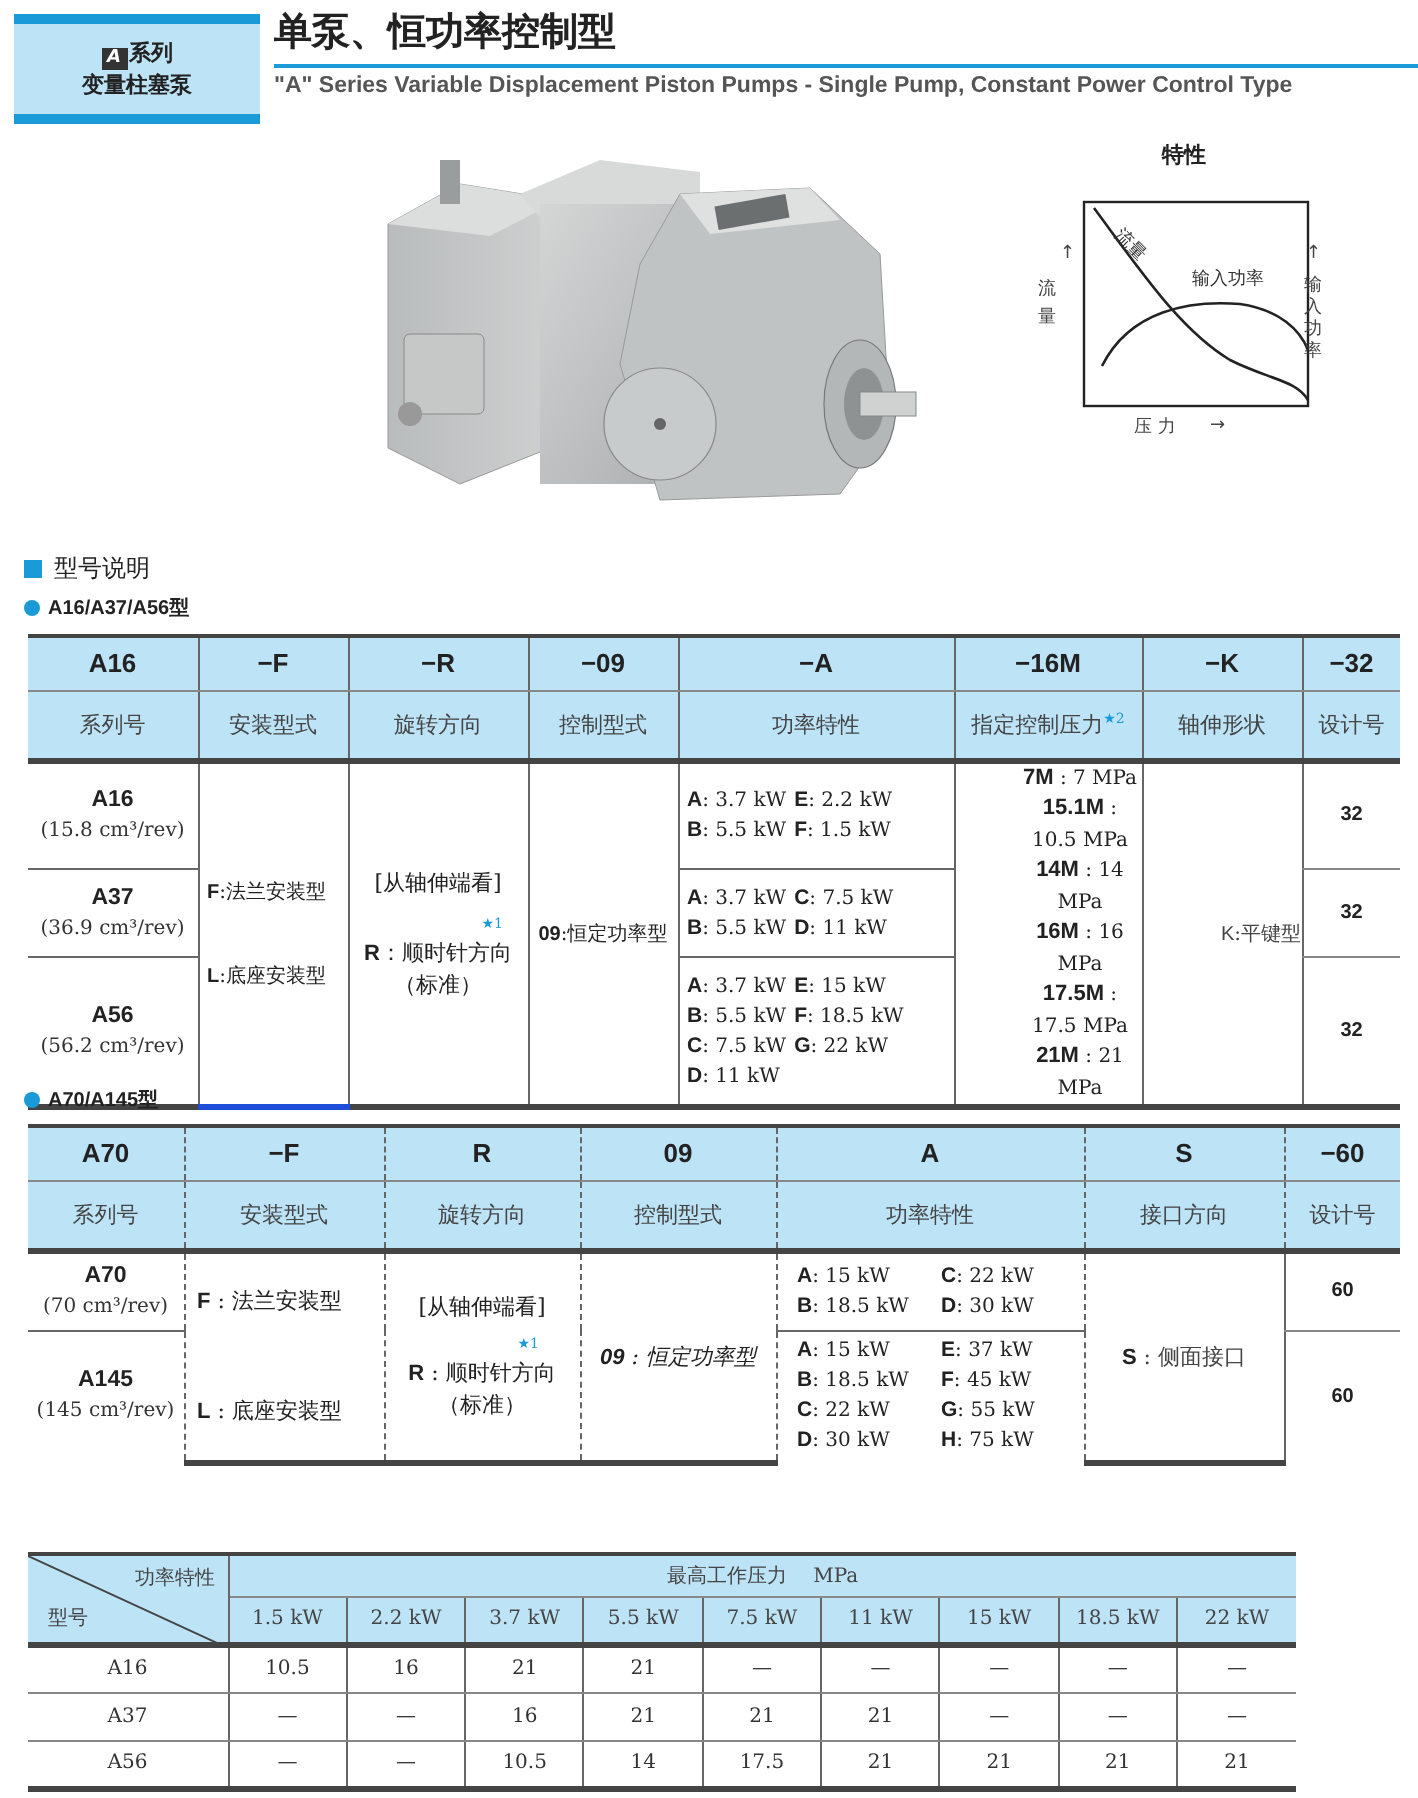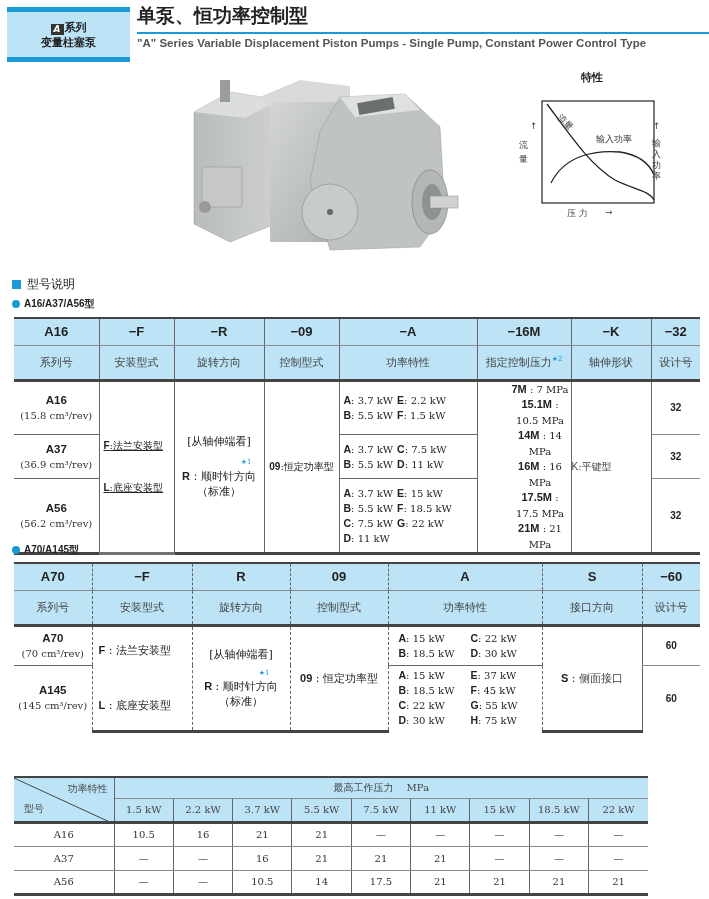--- a/index.html
+++ b/index.html
@@ -185,21 +185,21 @@
     <td>控制型式</td>
     <td>功率特性</td>
     <td><span>指定控制压力</span><span class="star">★2</span></td>
     <td>轴伸形状</td>
     <td>设计号</td>
   </tr>
   </tbody>
     <tbody class="body">
     <tr style="height:50px;">
       <td class="model" style="border-bottom:1px solid #666;"><b class="lsans">A16</b><span class="serif">(15.8 cm³/rev)</span></td>
-      <td rowspan="3" class="serif" style="padding-left:4px;border-bottom:3px solid #737373;text-decoration:underline;">
+      <td rowspan="3" class="serif" style="padding-left:4px;border-bottom:3px solid #1d4ed8;">
         <div style="margin-bottom:28px;"><b class="lsans">F</b><span>:法兰安装型</span></div>
         <div><b class="lsans">L</b><span>:底座安装型</span></div>
       </td>
       <td rowspan="3" class="serif" style="text-align:center;border-bottom:3px solid #444;font-size:11px;line-height:15px;">
         <div style="margin-bottom:10px;">[从轴伸端看]</div>
         <div style="text-align:right;padding-right:12px;line-height:6px;"><span class="star">★1</span></div>
         <div><b class="lsans">R</b><span>：顺时针方向</span></div>
         <div>（标准）</div>
       </td>
       <td rowspan="3" class="serif" style="text-align:center;border-bottom:3px solid #444;"><b class="lsans">09</b><span>:恒定功率型</span></td>
@@ -218,21 +218,21 @@
           </table>
       </td>
       <td rowspan="3" class="mpa serif" style="border-bottom:3px solid #444;">
         <div><b>7M</b><span> : 7 MPa</span></div>
         <div><b>15.1M</b><span> : 10.5 MPa</span></div>
         <div><b>14M</b><span> : 14 MPa</span></div>
         <div><b>16M</b><span> : 16 MPa</span></div>
         <div><b>17.5M</b><span> : 17.5 MPa</span></div>
         <div><b>21M</b><span> : 21 MPa</span></div>
       </td>
-      <td rowspan="3" class="serif" style="text-align:left;border-bottom:3px solid #444;color:#444;"><span class="lsans">K</span><span>:平键型</span></td>
+      <td rowspan="3" class="serif" style="text-align:right;border-bottom:3px solid #444;color:#444;"><span class="lsans">K</span><span>:平键型</span></td>
       <td class="num lsans" style="border-bottom:1px solid #888;">32</td>
     </tr>
     <tr style="height:40px;">
       <td class="model" style="border-bottom:1px solid #666;"><b class="lsans">A37</b><span class="serif">(36.9 cm³/rev)</span></td>
       <td class="kw serif" style="border-bottom:1px solid #666;">
         <table>
             <tbody>
               <tr>
                 <td><b>A</b><span>: 3.7 kW</span></td>
                 <td><b>C</b><span>: 7.5 kW</span></td>
@@ -315,21 +315,21 @@
       <td rowspan="2" class="serif" style="padding-left:6px;border-bottom:3px solid #444;font-size:11px;">
         <div style="margin-bottom:40px;"><b class="lsans">F</b><span> : 法兰安装型</span></div>
         <div><b class="lsans">L</b><span> : 底座安装型</span></div>
       </td>
       <td rowspan="2" class="serif" style="text-align:center;border-bottom:3px solid #444;font-size:11px;line-height:15px;">
         <div style="margin-bottom:8px;">[从轴伸端看]</div>
         <div style="text-align:right;padding-right:20px;line-height:6px;"><span class="star">★1</span></div>
         <div><b class="lsans">R</b><span> : 顺时针方向</span></div>
         <div>（标准）</div>
       </td>
-      <td rowspan="2" class="serif" style="text-align:center;border-bottom:3px solid #444;font-size:11px;"><b class="lsans">09</b><span> : 恒定功率型</span></td>
+      <td rowspan="2" class="serif" style="text-align:center;border-bottom:3px solid #444;font-size:11px;font-style:italic;"><b class="lsans">09</b><span> : 恒定功率型</span></td>
       <td class="kw serif" style="border-bottom:1px solid #666;padding-left:10px;">
         <table>
             <tbody>
               <tr>
                 <td style="width:72px;"><b>A</b><span>: 15 kW</span></td>
                 <td><b>C</b><span>: 22 kW</span></td>
               </tr>
         <tr>
                 <td><b>B</b><span>: 18.5 kW</span></td>
                 <td><b>D</b><span>: 30 kW</span></td>

